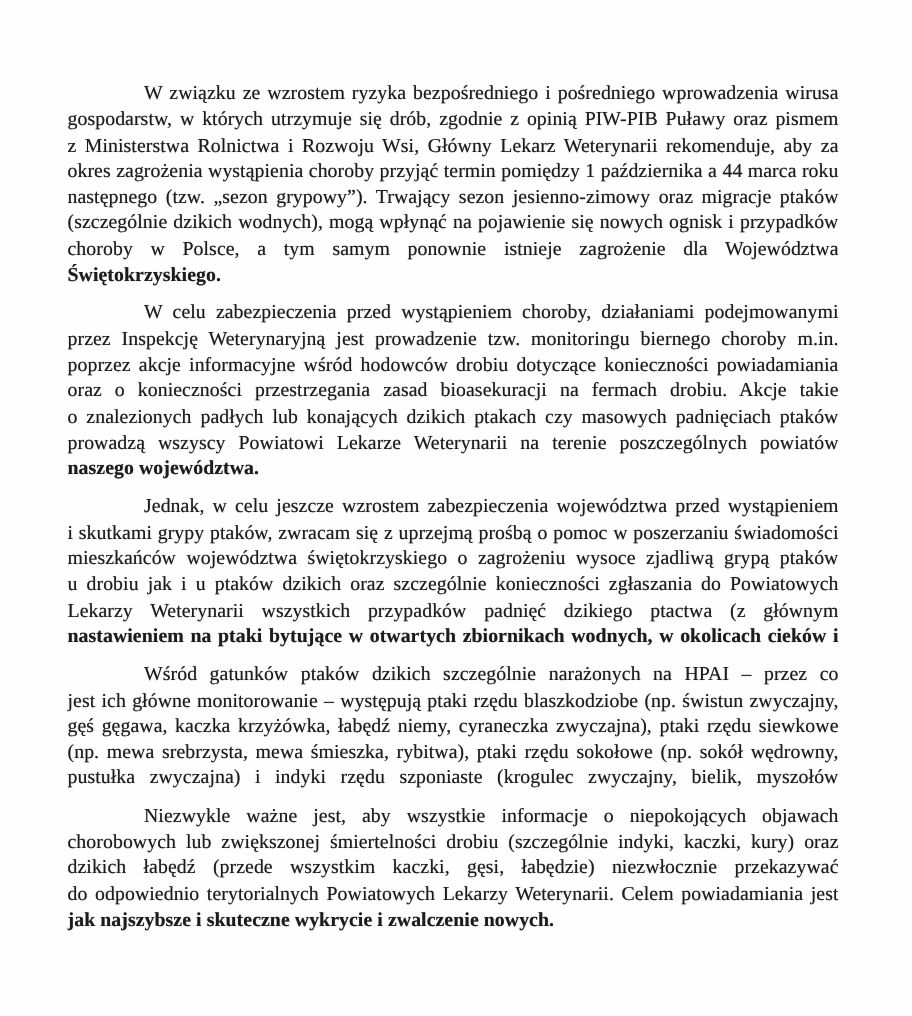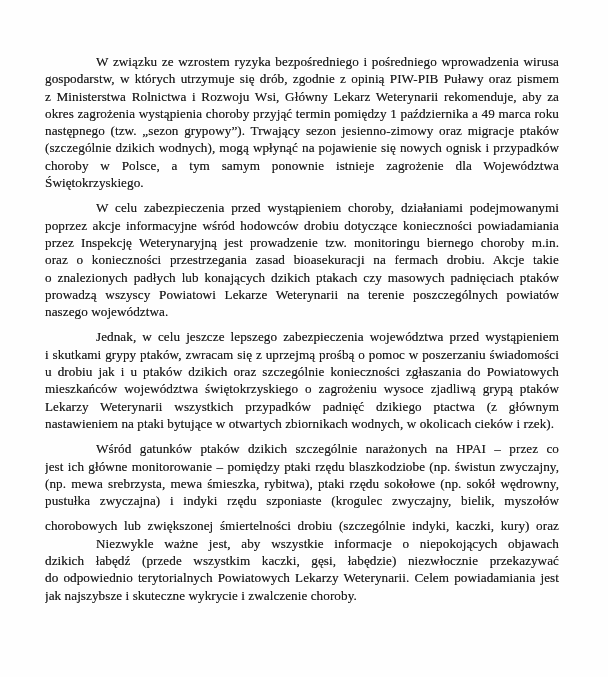--- a/index.html
+++ b/index.html
@@ -40,61 +40,63 @@
     height: 17.3px;
     overflow: hidden;
     text-align: justify;
     text-align-last: justify;
   }
   .line.first {
     padding-left: 51px; 
   }
   .line.last {
     text-align-last: left; 
+    font-weight: bold;
   }
 </style>
 </head>
 <body>
 
 <div class="page">
   <div class="text-block">
       <div class="paragraph">
         <div class="line first">W związku ze wzrostem ryzyka bezpośredniego i pośredniego wprowadzenia wirusa do</div>
         <div class="line">gospodarstw, w których utrzymuje się drób, zgodnie z opinią PIW-PIB Puławy oraz pismem</div>
         <div class="line">z Ministerstwa Rolnictwa i Rozwoju Wsi, Główny Lekarz Weterynarii rekomenduje, aby za</div>
-        <div class="line">okres zagrożenia wystąpienia choroby przyjąć termin pomiędzy 1 października a 49 marca roku</div>
+        <div class="line">okres zagrożenia wystąpienia choroby przyjąć termin pomiędzy 1 października a 44 marca roku</div>
         <div class="line">następnego (tzw. „sezon grypowy”). Trwający sezon jesienno-zimowy oraz migracje ptaków</div>
         <div class="line">(szczególnie dzikich wodnych), mogą wpłynąć na pojawienie się nowych ognisk i przypadków</div>
         <div class="line">choroby w Polsce, a tym samym ponownie istnieje zagrożenie dla Województwa</div>
         <div class="line last">Świętokrzyskiego.</div>
       </div>
       <div class="paragraph">
         <div class="line first">W celu zabezpieczenia przed wystąpieniem choroby, działaniami podejmowanymi</div>
+        <div class="line">przez Inspekcję Weterynaryjną jest prowadzenie tzw. monitoringu biernego choroby m.in.</div>
         <div class="line">poprzez akcje informacyjne wśród hodowców drobiu dotyczące konieczności powiadamiania</div>
-        <div class="line">przez Inspekcję Weterynaryjną jest prowadzenie tzw. monitoringu biernego choroby m.in.</div>
         <div class="line">oraz o konieczności przestrzegania zasad bioasekuracji na fermach drobiu. Akcje takie</div>
         <div class="line">o znalezionych padłych lub konających dzikich ptakach czy masowych padnięciach ptaków</div>
         <div class="line">prowadzą wszyscy Powiatowi Lekarze Weterynarii na terenie poszczególnych powiatów</div>
         <div class="line last">naszego województwa.</div>
       </div>
       <div class="paragraph">
-        <div class="line first">Jednak, w celu jeszcze lepszego zabezpieczenia województwa przed wystąpieniem</div>
+        <div class="line first">Jednak, w celu jeszcze wzrostem zabezpieczenia województwa przed wystąpieniem</div>
         <div class="line">i skutkami grypy ptaków, zwracam się z uprzejmą prośbą o pomoc w poszerzaniu świadomości</div>
+        <div class="line">mieszkańców województwa świętokrzyskiego o zagrożeniu wysoce zjadliwą grypą ptaków</div>
         <div class="line">u drobiu jak i u ptaków dzikich oraz szczególnie konieczności zgłaszania do Powiatowych</div>
-        <div class="line">mieszkańców województwa świętokrzyskiego o zagrożeniu wysoce zjadliwą grypą ptaków</div>
         <div class="line">Lekarzy Weterynarii wszystkich przypadków padnięć dzikiego ptactwa (z głównym</div>
         <div class="line last">nastawieniem na ptaki bytujące w otwartych zbiornikach wodnych, w okolicach cieków i rzek).</div>
       </div>
       <div class="paragraph">
         <div class="line first">Wśród gatunków ptaków dzikich szczególnie narażonych na HPAI – przez co wskazane</div>
-        <div class="line">jest ich główne monitorowanie – pomiędzy ptaki rzędu blaszkodziobe (np. świstun zwyczajny,</div>
+        <div class="line">jest ich główne monitorowanie – występują ptaki rzędu blaszkodziobe (np. świstun zwyczajny,</div>
+        <div class="line">gęś gęgawa, kaczka krzyżówka, łabędź niemy, cyraneczka zwyczajna), ptaki rzędu siewkowe</div>
         <div class="line">(np. mewa srebrzysta, mewa śmieszka, rybitwa), ptaki rzędu sokołowe (np. sokół wędrowny,</div>
         <div class="line">pustułka zwyczajna) i indyki rzędu szponiaste (krogulec zwyczajny, bielik, myszołów</div>
       </div>
       <div class="paragraph">
+        <div class="line first">Niezwykle ważne jest, aby wszystkie informacje o niepokojących objawach</div>
         <div class="line">chorobowych lub zwiększonej śmiertelności drobiu (szczególnie indyki, kaczki, kury) oraz</div>
-        <div class="line first">Niezwykle ważne jest, aby wszystkie informacje o niepokojących objawach</div>
         <div class="line">dzikich łabędź (przede wszystkim kaczki, gęsi, łabędzie) niezwłocznie przekazywać</div>
         <div class="line">do odpowiednio terytorialnych Powiatowych Lekarzy Weterynarii. Celem powiadamiania jest</div>
-        <div class="line last">jak najszybsze i skuteczne wykrycie i zwalczenie choroby.</div>
+        <div class="line last">jak najszybsze i skuteczne wykrycie i zwalczenie nowych.</div>
       </div>
     </div>
 </div>
 
 </body></html>

